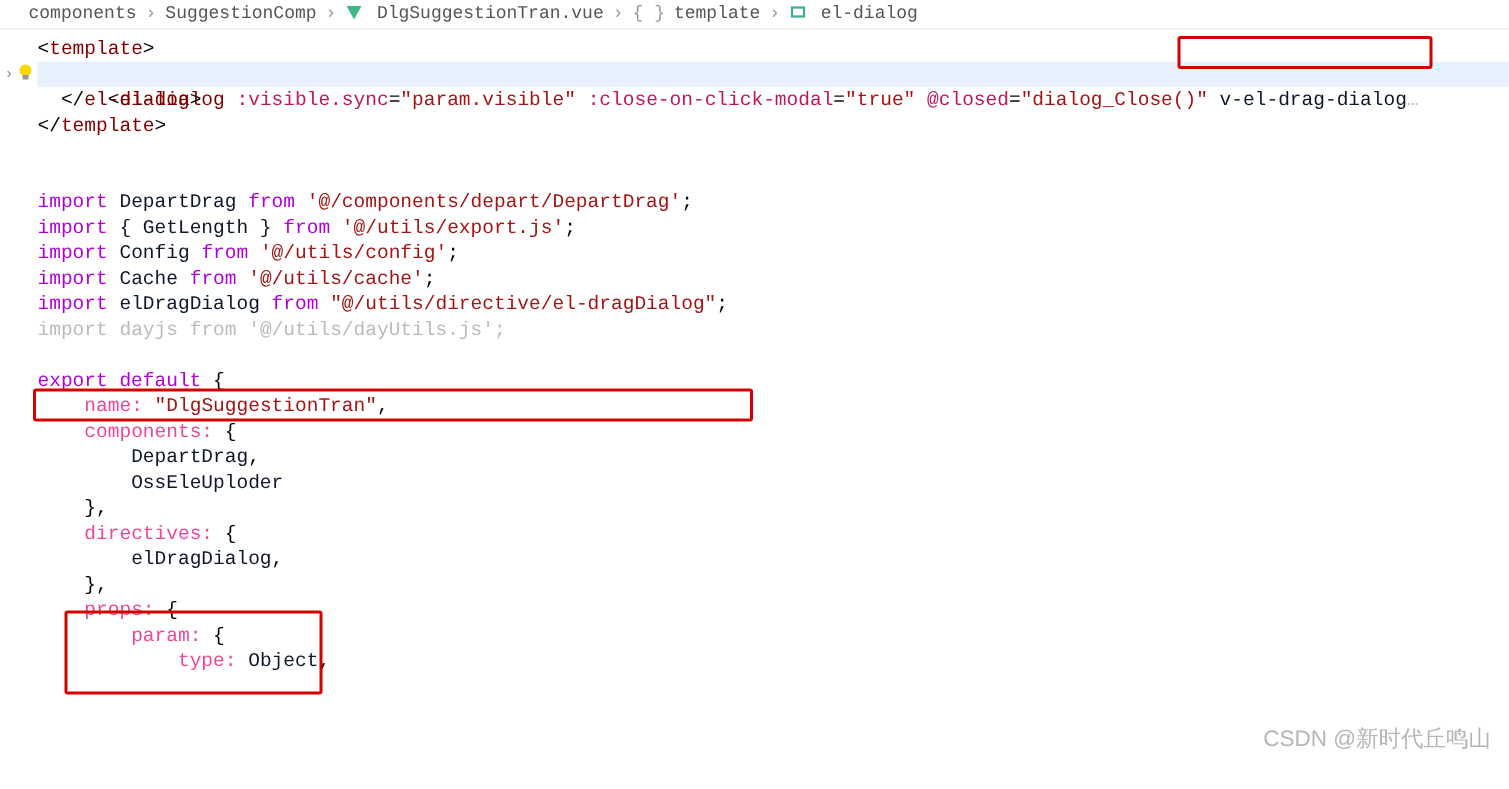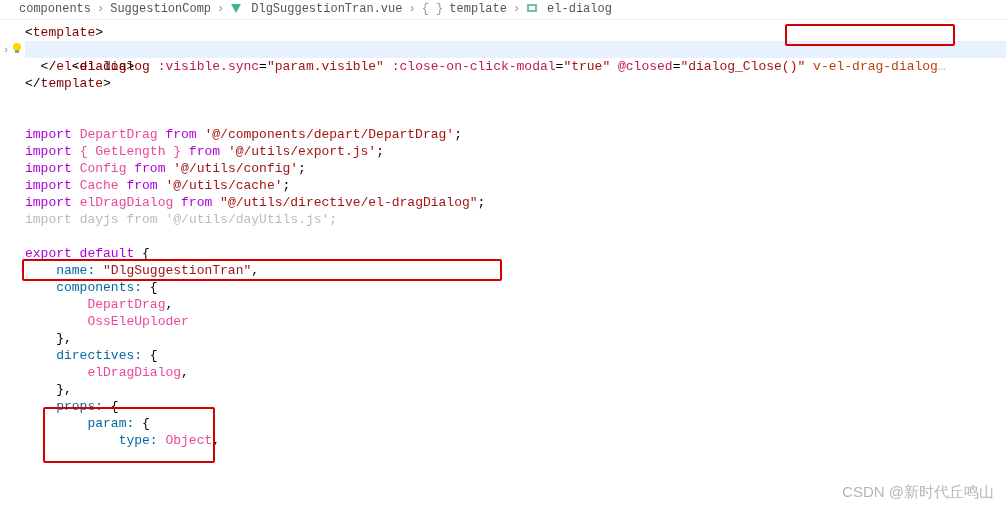--- a/index.html
+++ b/index.html
@@ -49,26 +49,26 @@
     .chevron {
       color: #888;
       font-size: 10px;
     }
     .bulb {
       width: 12px;
       height: 12px;
     }
     .c-tag { color: #800000; }
     .c-attr { color: #be185d; }
-    .c-dir { color: #c2410c; }
+    .c-dir { color: #0f172a; }
     .c-str { color: #a31515; }
     .c-kw { color: #af00db; }
-    .c-imp { color: #ec4899; font-family: Liberation Mono, monospace; }
+    .c-imp { color: #0f172a; font-family: Liberation Mono, monospace; }
     .c-pun { color: #000; }
-    .c-prop { color: #0369a1; }
+    .c-prop { color: #ec4899; }
     .faded { color: #bbb; }
     .redbox {
       border: 2px solid #d40000;
       position: absolute;
       pointer-events: none;
       border-radius: 2px;
     }
     .box1 { left: 785px; top: 24px; width: 170px; height: 22px; }
     .box2 { left: 22px; top: 259px; width: 480px; height: 22px; }
     .box3 { left: 43px; top: 407px; width: 172px; height: 56px; }

